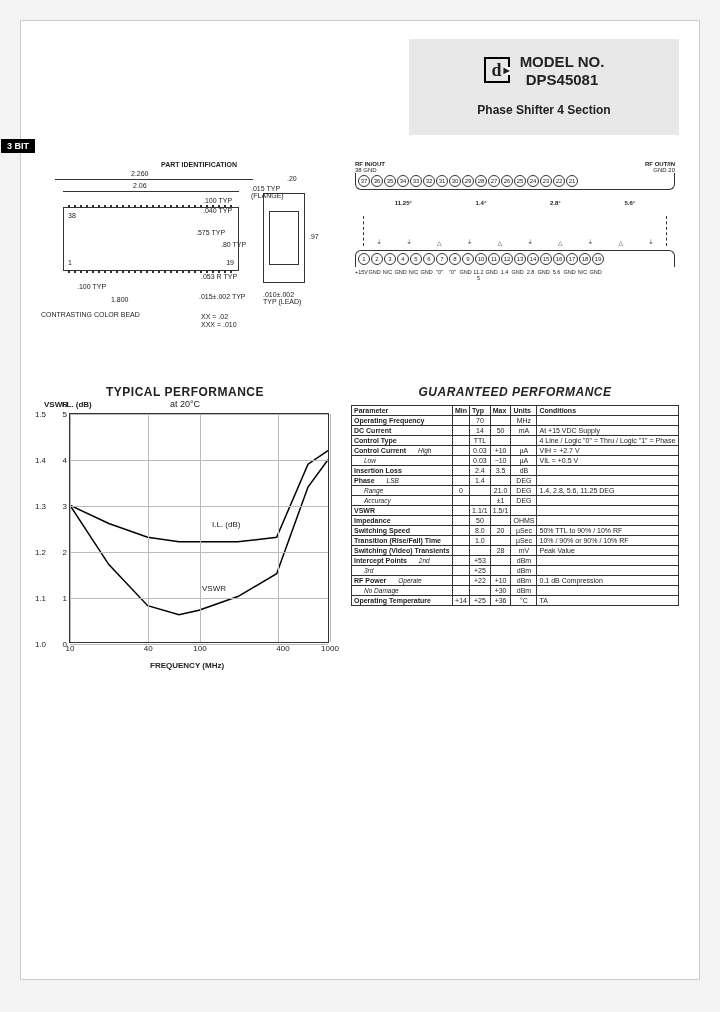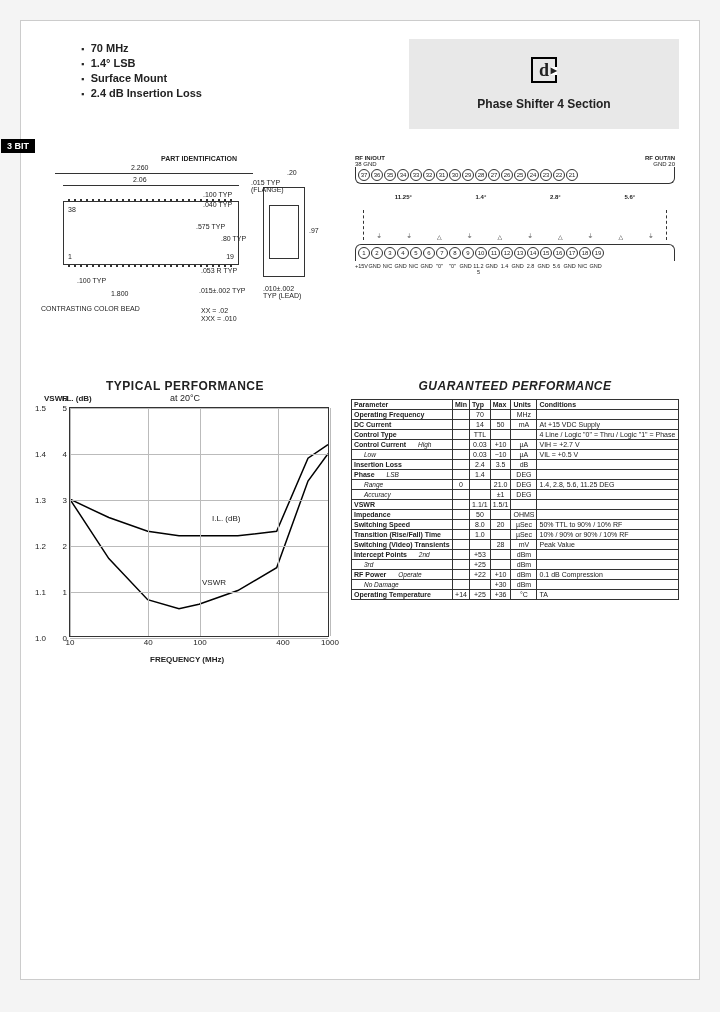--- a/index.html
+++ b/index.html
@@ -61,30 +61,28 @@
   svg.curve{position:absolute;inset:0;}
 </style>
 </head>
 <body>
 
 <div class="page">
   <div class="badge">3 BIT</div>
 
   <div class="top">
     <div class="features">
-      <ul>
-        <li>70 MHz</li>
-        <li>1.4° LSB</li>
-        <li>Surface Mount</li>
-        <li>2.4 dB Insertion Loss</li>
-      </ul>
     </div>
     <div class="model-box">
       <div class="logo-row">
         <div class="d-logo">d</div>
+        <div>
+          <div class="mn">MODEL NO.</div>
+          <div class="mn">DPS45081</div>
+        </div>
       </div>
       <div class="sub">Phase Shifter 4 Section</div>
     </div>
   </div>
 
   <div class="diagrams">
     <div class="diagram-box diagram-left">
       <span class="diag-label" style="left:120px;top:0;font-weight:bold">PART IDENTIFICATION</span>
       <div class="dim-draw" style="left:14px;top:18px;width:198px;height:0;border-width:0 0 1px 0;"></div>
       <span class="diag-label" style="left:90px;top:9px">2.260</span>

